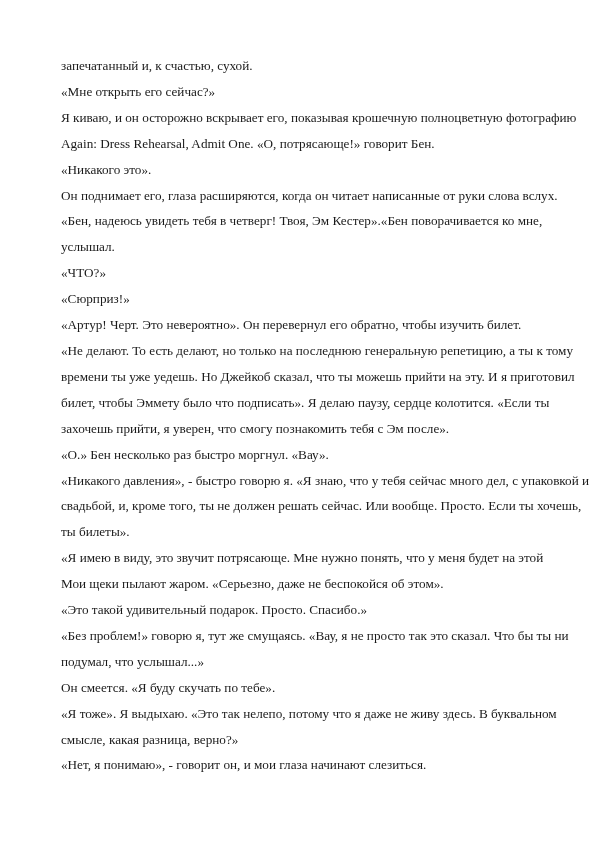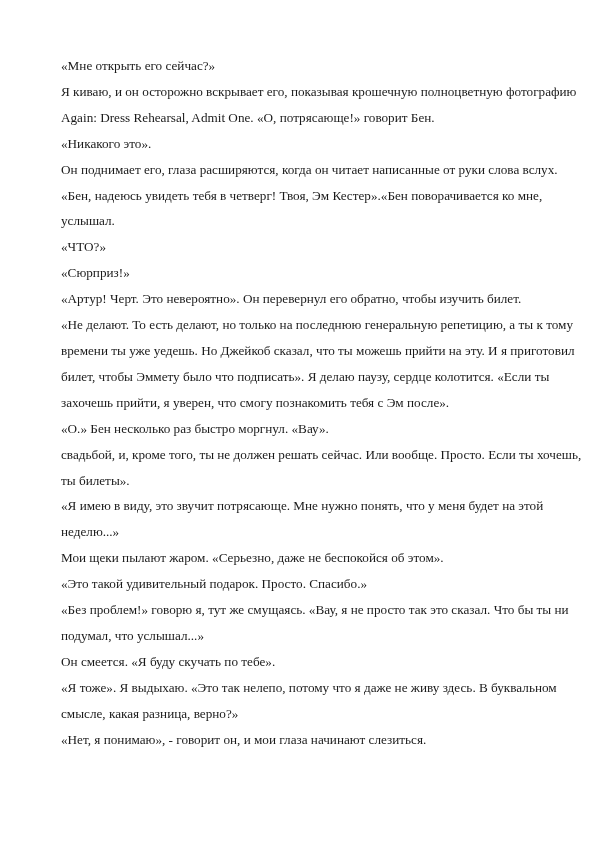--- a/index.html
+++ b/index.html
@@ -14,20 +14,23 @@
       color: #1a1a1a;
       line-height: 25.9px;
     }
     .para { margin: 0; padding: 0; white-space: normal; }
     .line { display: block; white-space: nowrap; }
   </style>
 </head>
 <body>
 
 <div class="page" id="page">
+    <p class="para">
+      <span class="line">запечатанный и, к счастью, сухой.</span>
+    </p>
     <p class="para">
       <span class="line">«Мне открыть его сейчас?»</span>
     </p>
     <p class="para">
       <span class="line">Я киваю, и он осторожно вскрывает его, показывая крошечную полноцветную фотографию</span>
       <span class="line">Again: Dress Rehearsal, Admit One. «О, потрясающе!» говорит Бен.</span>
     </p>
     <p class="para">
       <span class="line">«Никакого это».</span>
     </p>
@@ -48,26 +51,26 @@
     <p class="para">
       <span class="line">«Не делают. То есть делают, но только на последнюю генеральную репетицию, а ты к тому</span>
       <span class="line">времени ты уже уедешь. Но Джейкоб сказал, что ты можешь прийти на эту. И я приготовил</span>
       <span class="line">билет, чтобы Эммету было что подписать». Я делаю паузу, сердце колотится. «Если ты</span>
       <span class="line">захочешь прийти, я уверен, что смогу познакомить тебя с Эм после».</span>
     </p>
     <p class="para">
       <span class="line">«О.» Бен несколько раз быстро моргнул. «Вау».</span>
     </p>
     <p class="para">
+      <span class="line">«Никакого давления», - быстро говорю я. «Я знаю, что у тебя сейчас много дел, с упаковкой и</span>
       <span class="line">свадьбой, и, кроме того, ты не должен решать сейчас. Или вообще. Просто. Если ты хочешь,</span>
       <span class="line">ты билеты».</span>
     </p>
     <p class="para">
       <span class="line">«Я имею в виду, это звучит потрясающе. Мне нужно понять, что у меня будет на этой</span>
-      <span class="line">неделю...»</span>
     </p>
     <p class="para">
       <span class="line">Мои щеки пылают жаром. «Серьезно, даже не беспокойся об этом».</span>
     </p>
     <p class="para">
       <span class="line">«Это такой удивительный подарок. Просто. Спасибо.»</span>
     </p>
     <p class="para">
       <span class="line">«Без проблем!» говорю я, тут же смущаясь. «Вау, я не просто так это сказал. Что бы ты ни</span>
       <span class="line">подумал, что услышал...»</span>

